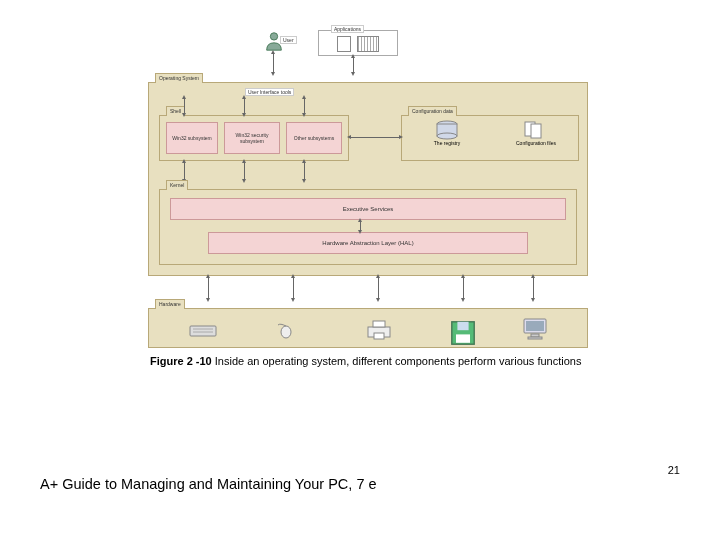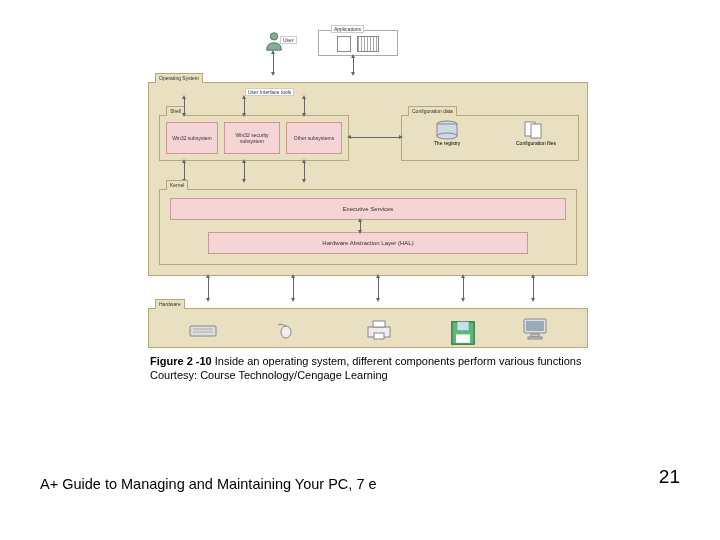--- a/index.html
+++ b/index.html
@@ -104,22 +104,22 @@
   .footer-left {
     position: absolute;
     left: 40px;
     bottom: 48px;
     font-size: 14.5px;
     color: #000;
   }
   .footer-right {
     position: absolute;
     right: 40px;
-    bottom: 52px;
-    font-size: 19px;
+    bottom: 64px;
+    font-size: 11px;
     color: #000;
   }
   .mini-icon {
     position: absolute;
     width: 28px;
     height: 20px;
   }
 </style>
 </head>
 <body>
@@ -239,17 +239,16 @@
           <rect x="5" y="4" width="18" height="10" fill="#9ab"></rect>
           <rect x="10" y="17" width="8" height="3" fill="#ccc" stroke="#888"></rect>
           <rect x="7" y="20" width="14" height="2" fill="#ccc" stroke="#888"></rect>
         </svg>
     </div>
   </div>
 </div>
 
 <div class="caption">
   <span style="font-weight:bold;">Figure 2 -10 </span><span>Inside an operating system, different components perform various functions</span><br>
-  <span>Courtesy: Course Technology/Cengage Learning</span>
 </div>
 
 <div class="footer-left">A+ Guide to Managing and Maintaining Your PC, 7 e</div>
 <div class="footer-right">21</div>
 
 </body></html>

